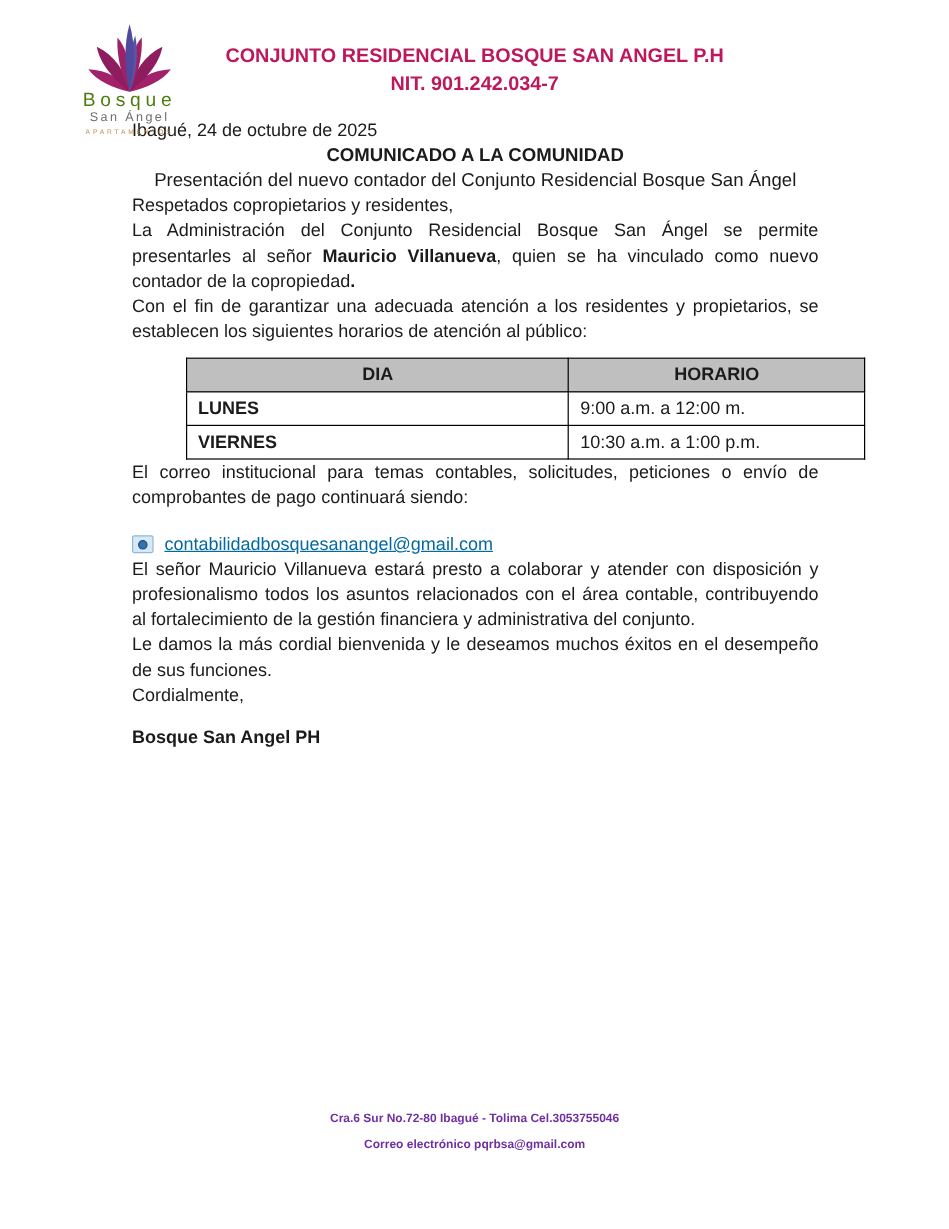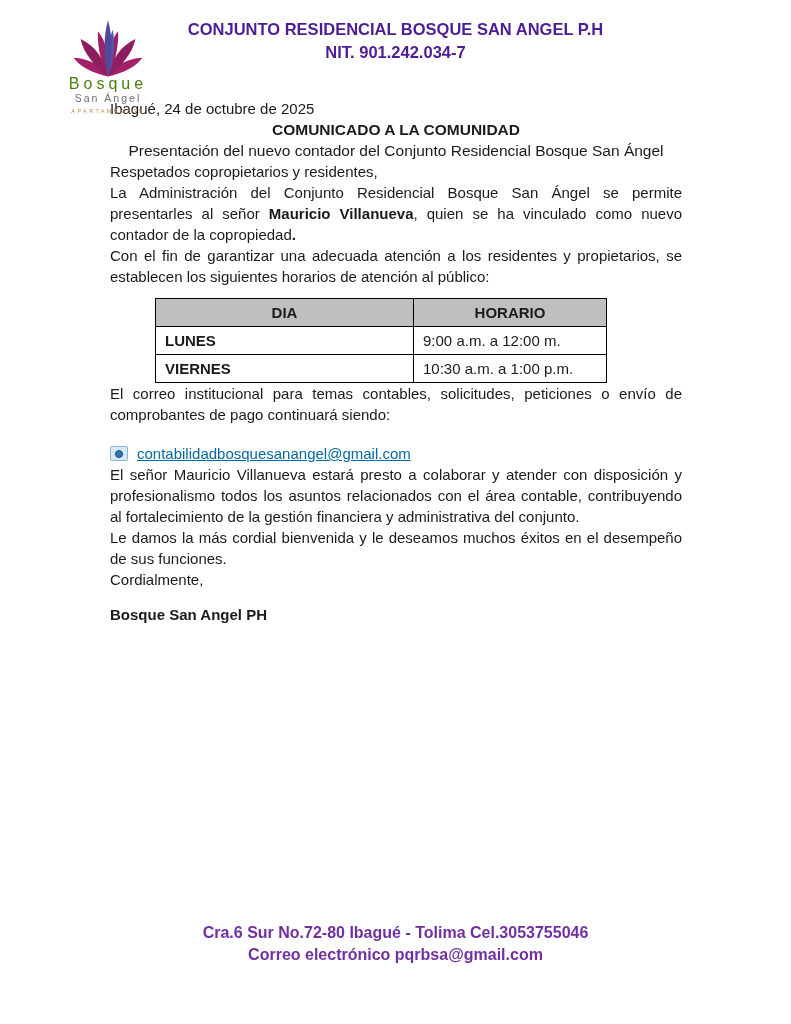--- a/index.html
+++ b/index.html
@@ -7,50 +7,50 @@
     position:relative;width:791px;height:1024px;background:#ffffff;overflow:hidden;
     font-family:"Liberation Sans",sans-serif;font-size:15px;line-height:21px;color:#1b1b1b;
   }
   
   .doc-header{position:relative;height:98px;}
   .logo{position:absolute;left:46px;top:14px;width:124px;text-align:center;}
   .logo svg{display:block;margin:0 auto;}
   .logo-bosque{font-size:16px;letter-spacing:4px;color:#4d7c0f;line-height:17px;margin-top:-3px;}
   .logo-san{font-size:10.5px;letter-spacing:2px;color:#6e6e6e;line-height:12px;}
   .logo-apt{font-size:5.5px;letter-spacing:2.4px;color:#c08a4e;line-height:8px;margin-top:3px;}
-  .header-title{padding-top:18px;text-align:center;font-weight:bold;font-size:16.5px;line-height:23px;color:#4c1d95;}
+  .header-title{padding-top:36px;text-align:center;font-weight:bold;font-size:16.5px;line-height:23px;color:#be185d;}
   
   .content{padding:0 109px 0 110px;}
   .content p{margin:0;}
   .date{margin-top:10px;}
   .heading{margin-top:16px;text-align:center;font-weight:bold;font-size:15.5px;}
   .subheading{margin-top:14px;text-align:center;font-weight:normal;font-size:15.5px;}
   .salutation{margin-top:10px;}
   .p1{margin-top:15px;text-align:justify;}
   .p2{margin-top:14px;text-align:justify;}
   .p3{margin-top:13px;text-align:justify;}
   .p4{margin-top:19px;text-align:justify;}
   .p5{margin-top:14px;text-align:justify;}
   .vale{margin-top:26px;}
   .sig{margin-top:14px;font-weight:bold;}
   
-  .schedule{margin:11px 0 0 45px;border-collapse:collapse;width:452px;table-layout:fixed;}
+  .schedule{margin:11px 0 0 45px;border-collapse:collapse;width:566px;table-layout:fixed;}
   .schedule th,.schedule td{border:1.6px solid #000;padding:3px 9px;line-height:21px;}
   .schedule th{background:#bfbfbf;text-align:center;font-weight:bold;}
   .schedule .col-day{width:53%;}
   .schedule td.day{font-weight:bold;}
   
   .email-line{margin-top:18px;display:flex;align-items:center;gap:9px;}
   .email-icon{width:16px;height:13px;background:#d9e8f6;border:1px solid #8fb8dc;border-radius:2px;
     display:inline-flex;align-items:center;justify-content:center;flex:0 0 auto;}
   .email-icon .dot{width:6px;height:6px;border-radius:50%;background:#2e75b6;border:1px solid #1f4e79;}
   a.email{color:#0369a1;text-decoration:underline;}
   
   .doc-footer{position:absolute;left:0;right:0;top:922px;text-align:center;font-weight:bold;
-    color:#7030a0;font-size:16px;line-height:22px;}
+    color:#7030a0;font-size:10px;line-height:22px;}
 </style>
 </head>
 <body>
 
 <div class="page">
 
   <header class="doc-header">
     <div class="logo">
       <svg viewBox="0 0 100 82" width="84" height="64" aria-hidden="true">
         <path d="M50 80 C32 76 14 68 6 56 C26 57 42 66 50 80 Z" fill="#a1216b"></path>

